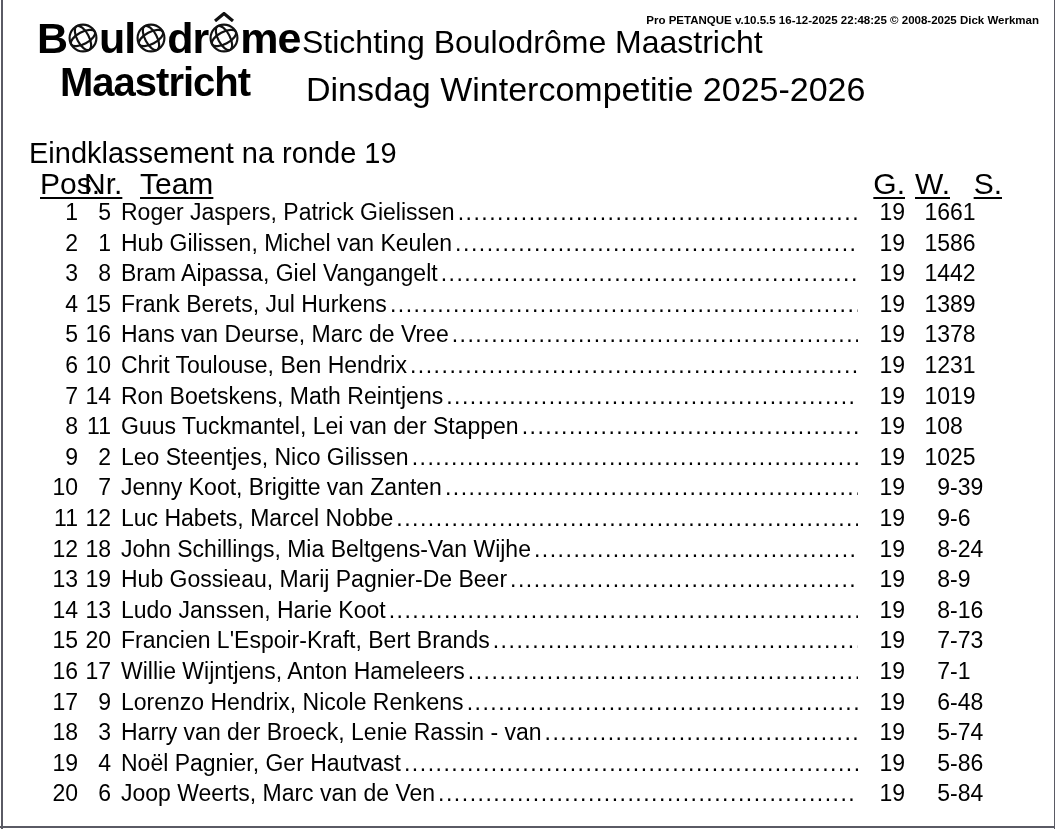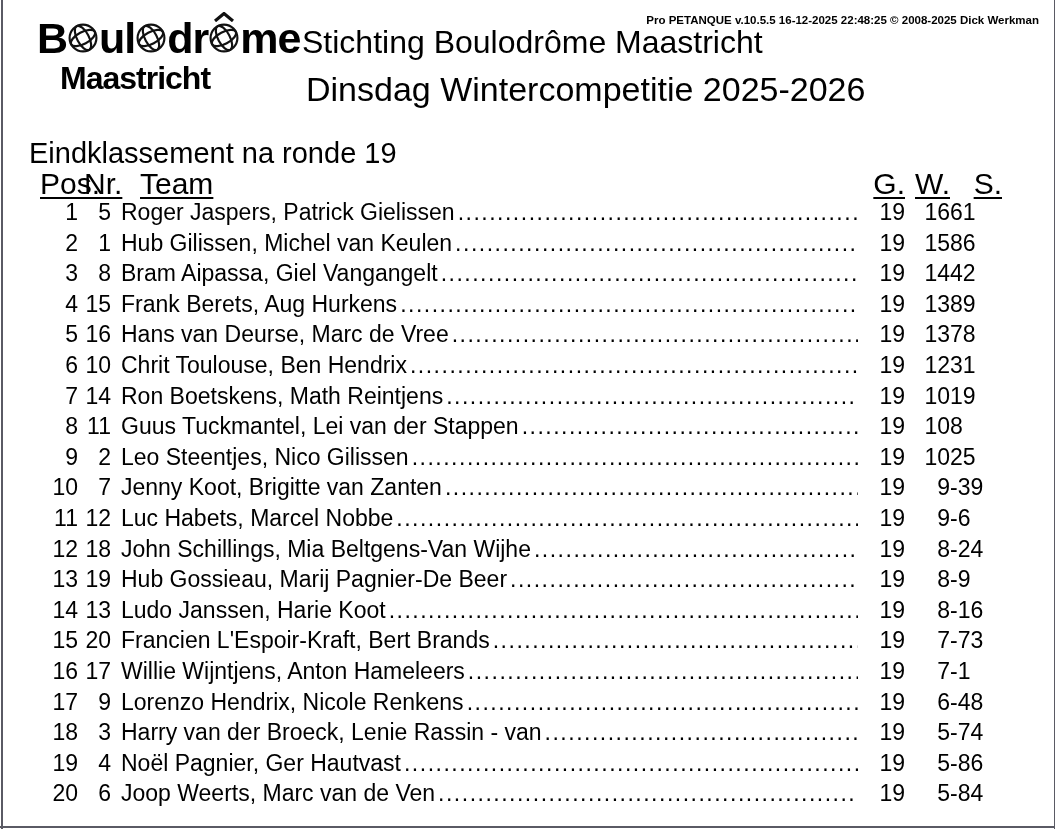--- a/index.html
+++ b/index.html
@@ -14,21 +14,21 @@
 
   
   .app-header { position:absolute; top:0; right:16px; font-size:11.5px; font-weight:bold; letter-spacing:0; white-space:nowrap;margin-top:14px; }
 
   
   .logo-line1 { position:absolute; left:37px; top:17px; font-size:43px; font-weight:bold; line-height:1; letter-spacing:-1px; white-space:nowrap; }
   .logo-line1 span { vertical-align:baseline; }
   .globe-wrap { position:relative; display:inline-block; width:30px; height:30px; margin:0 1px; vertical-align:-2px; }
   .globe-wrap svg.globe { width:30px; height:30px; display:block; }
   .globe-wrap svg.hat { position:absolute; left:5px; top:-11px; width:20px; height:10px; }
-  .logo-line2 { position:absolute; left:60px; top:62px; font-size:32px; font-weight:bold; line-height:1; letter-spacing:-1px; }
+  .logo-line2 { position:absolute; left:60px; top:62px; font-size:40px; font-weight:bold; line-height:1; letter-spacing:-1px; }
 
   
   .title-org  { position:absolute; left:302px; top:26px; font-size:32px; line-height:1; white-space:nowrap; }
   .title-comp { position:absolute; left:306px; top:72px; font-size:34px; line-height:1; white-space:nowrap; }
 
   
   .subtitle { position:absolute; left:29px; top:136px; font-size:29px; line-height:1.2; }
 
   
   .thead { position:absolute; left:40px; top:166px; width:967px; display:flex; font-size:30px; line-height:1.2; white-space:nowrap; }
@@ -117,21 +117,21 @@
       <span class="c-nr">8</span>
       <span class="c-team">Bram Aipassa, Giel Vangangelt</span>
       <span class="c-dots"><span>........................................................................................................................</span></span>
       <span class="c-g">19</span>
       <span class="c-w">14</span>
       <span class="c-s">42</span>
     </div>
   <div class="trow">
       <span class="c-pos">4</span>
       <span class="c-nr">15</span>
-      <span class="c-team">Frank Berets, Aug Hurkens</span>
+      <span class="c-team">Frank Berets, Jul Hurkens</span>
       <span class="c-dots"><span>........................................................................................................................</span></span>
       <span class="c-g">19</span>
       <span class="c-w">13</span>
       <span class="c-s">89</span>
     </div>
   <div class="trow">
       <span class="c-pos">5</span>
       <span class="c-nr">16</span>
       <span class="c-team">Hans van Deurse, Marc de Vree</span>
       <span class="c-dots"><span>........................................................................................................................</span></span>

